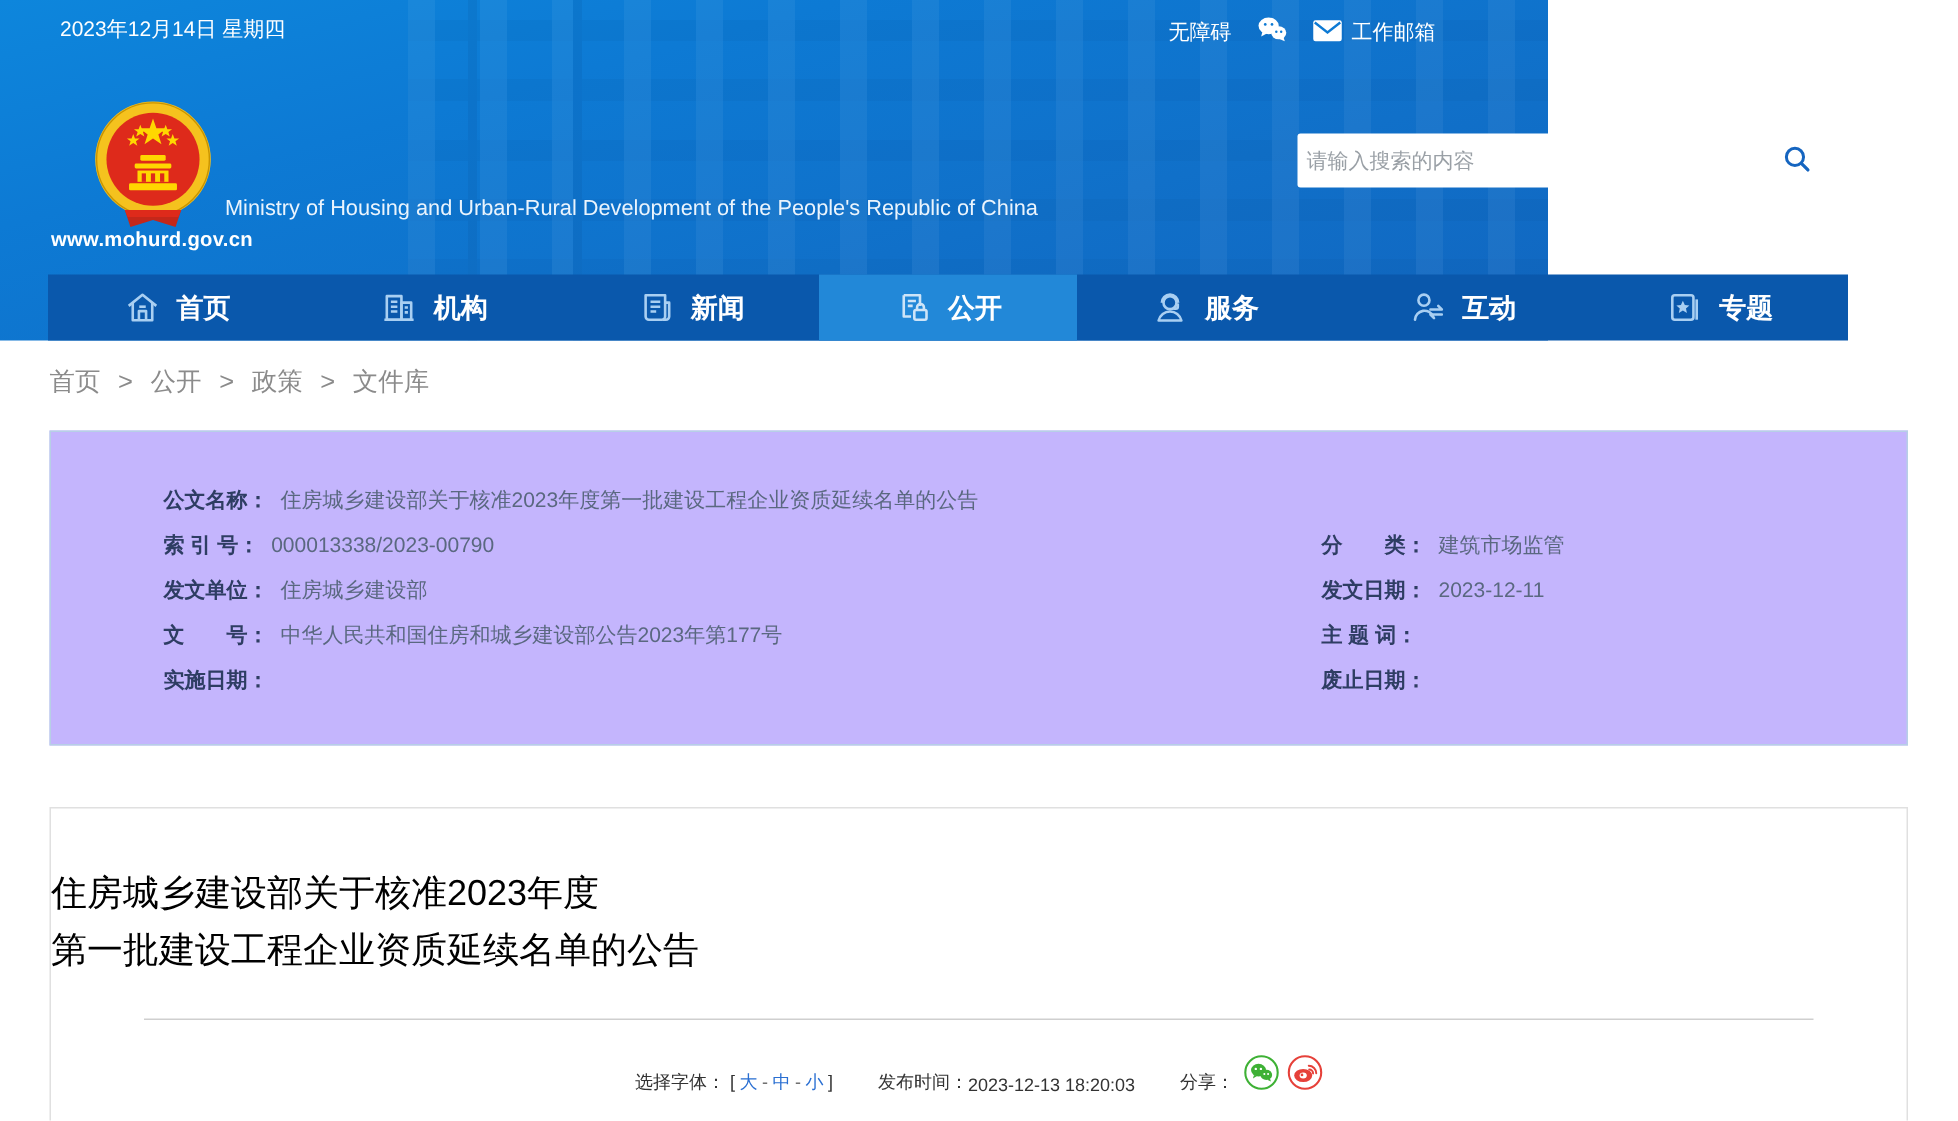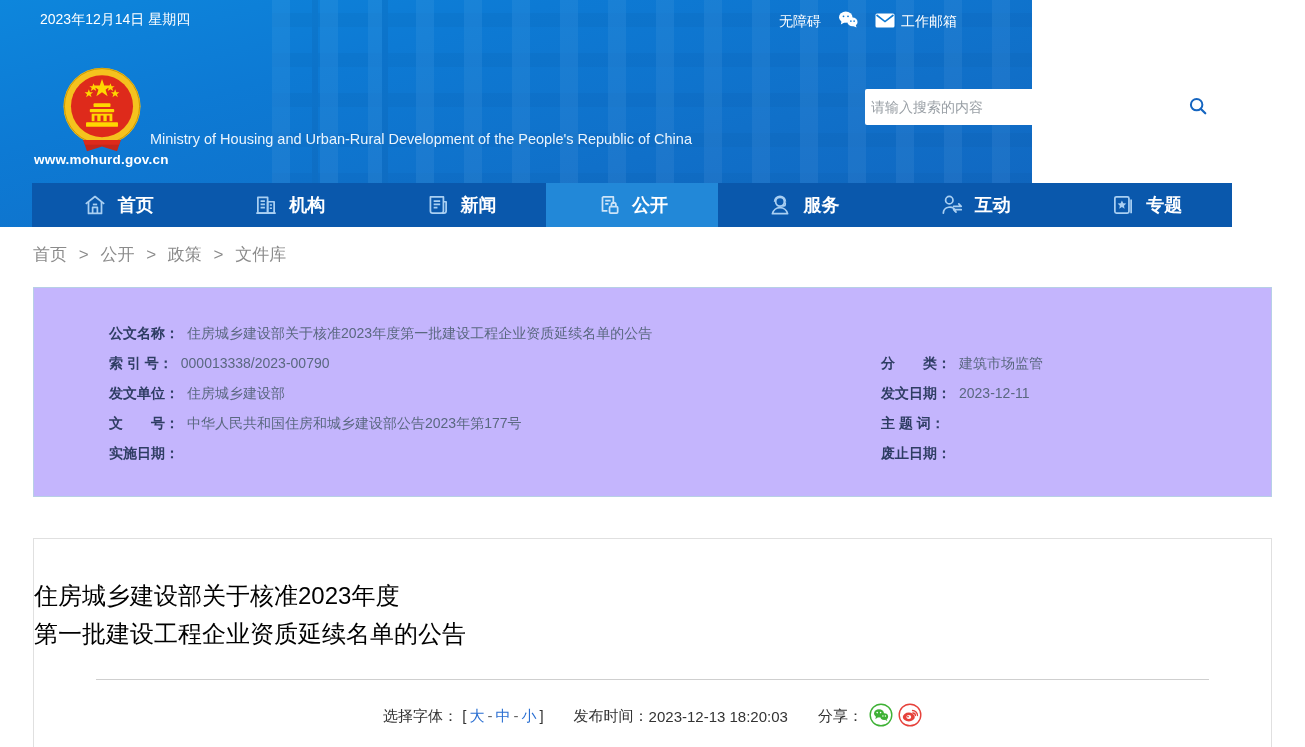--- a/index.html
+++ b/index.html
@@ -56,22 +56,22 @@
   .di-cell { line-height:30px; font-size:14px; white-space:nowrap; }
   .di-cell.full { grid-column:1 / span 2; }
   .di-label { font-weight:bold; color:#2e3d63; margin-right:8px; }
   .di-value { color:#5a6880; }
 
   .article-box { margin:41px 33px 0 33px; border:1px solid #e0e0e0; background:#fff;
     padding-top:38px; height:360px; }
   .article-title { text-align:left; color:#000; font-size:24px; font-weight:normal;
     line-height:38px; }
   .article-divider { border:none; border-top:1px solid #cfcfcf; margin:26px 62px 0 62px; }
-  .article-meta { margin-top:23px; display:flex; align-items:center; justify-content:center;
-    font-size:15px; color:#333; }
+  .article-meta { margin-top:23px; display:flex; align-items:flex-end; justify-content:center;
+    font-size:12px; color:#333; }
   .article-meta .gap { width:30px; }
   .font-links { color:#333; }
   .font-links a { color:#2a6fd2; text-decoration:none; margin:0 3px; }
   .font-links .dash { color:#666; }
   .share-icons { display:flex; align-items:center; gap:5px; margin-left:6px; }
   .share-icons a { display:flex; }
 </style>
 </head>
 <body>
 

